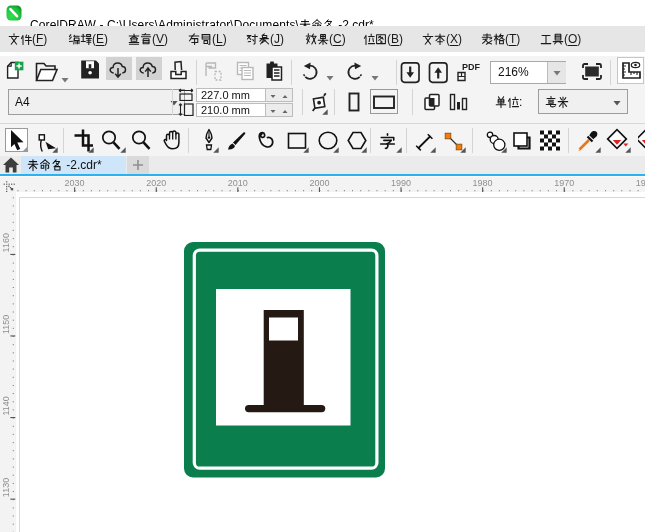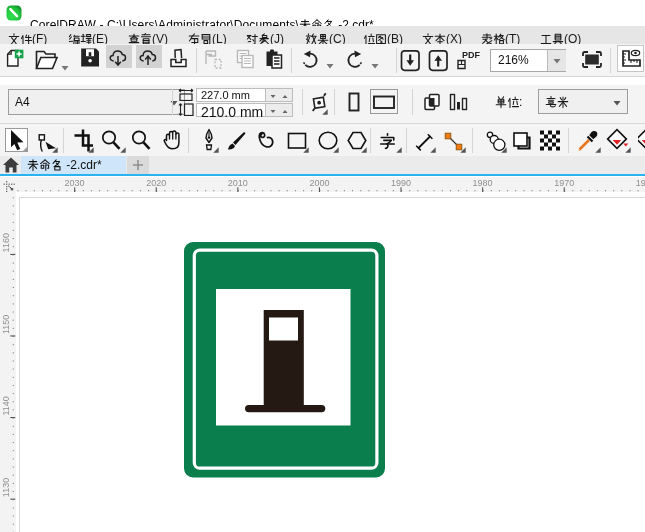--- a/index.html
+++ b/index.html
@@ -256,21 +256,21 @@
           <path d="M3.2 3.1 H8.8"></path>
           <path d="M3.2 5 H8.8"></path>
           <path d="M1.2 8.6 H10.8"></path>
           <path d="M4 9.4 L2.6 11"></path>
           <path d="M8 9.4 L9.4 11"></path>
         </g>
       </svg>
       <span>(<span style="text-decoration:underline;text-underline-offset:2px;text-decoration-thickness:1px">O</span>)</span>
     </div>
   </div>
-<div class="row" style="top:44px;height:33px;background:#f4f4f4;border-bottom:1px solid #d8d8d8">
+<div class="row" style="top:56px;height:33px;background:#f4f4f4;border-bottom:1px solid #d8d8d8">
     <div class="abs" style="left:105.5px;top:1px;width:26px;height:23px;background:#d2d2d2"></div>
     <div class="abs" style="left:136px;top:1px;width:25.5px;height:23px;background:#d2d2d2"></div>
     <div style="position:absolute;left:5px;top:3px;line-height:0"><svg width="22" height="22" viewBox="0 0 22 22">
         <path d="M6.2 3.5 H13 V19 H2.6 V7.2 Z" fill="#fff" stroke="#222" stroke-width="1.4"></path>
         <path d="M6.2 3.5 V7.2 H2.6" fill="none" stroke="#222" stroke-width="1.2"></path>
         <rect x="9.8" y="2.7" width="8.6" height="8.6" fill="#17a24a"></rect>
         <path d="M14.1 4.4 V9.6 M11.5 7 H16.7" stroke="#fff" stroke-width="1.5"></path>
       </svg></div>
     <div style="position:absolute;left:35px;top:4px;line-height:0"><svg width="23" height="24" viewBox="0 0 23 24">
         <path d="M1.5 20.5 V3.5 H9 L11 6 H20 V9.5" fill="none" stroke="#222" stroke-width="1.6"></path>
@@ -390,21 +390,21 @@
     <div class="abs" style="left:196px;top:3px;width:70px;height:14px;background:#fff;border:1px solid #bdbdbd">
       <span class="abs" style="left:4px;top:0px;font-size:11px;color:#111">227.0 mm</span>
     </div>
     <div class="abs" style="left:266px;top:3px;width:27px;height:14px;background:#ececec;border:1px solid #bdbdbd;border-left:none">
       <svg style="position:absolute;left:3px;top:4px" width="20" height="6" viewBox="0 0 20 6">
         <path d="M1.5 2 L6.5 2 L4 5 Z" fill="#666"></path>
         <path d="M13.5 5 L18.5 5 L16 2 Z" fill="#666"></path>
       </svg>
     </div>
     <div class="abs" style="left:196px;top:18px;width:70px;height:14px;background:#fff;border:1px solid #bdbdbd">
-      <span class="abs" style="left:4px;top:0px;font-size:14px;color:#111">210.0 mm</span>
+      <span class="abs" style="left:4px;top:0px;font-size:11px;color:#111">210.0 mm</span>
     </div>
     <div class="abs" style="left:266px;top:18px;width:27px;height:14px;background:#ececec;border:1px solid #bdbdbd;border-left:none">
       <svg style="position:absolute;left:3px;top:4px" width="20" height="6" viewBox="0 0 20 6">
         <path d="M1.5 2 L6.5 2 L4 5 Z" fill="#666"></path>
         <path d="M13.5 5 L18.5 5 L16 2 Z" fill="#666"></path>
       </svg>
     </div>
     <div style="position:absolute;left:302px;top:4px;width:1px;height:26px;background:#d4d4d4"></div>
     <div class="abs" style="left:308px;top:6px;line-height:0"><svg width="22" height="22" viewBox="0 0 22 22">
         <g transform="rotate(-9 11 11)">

